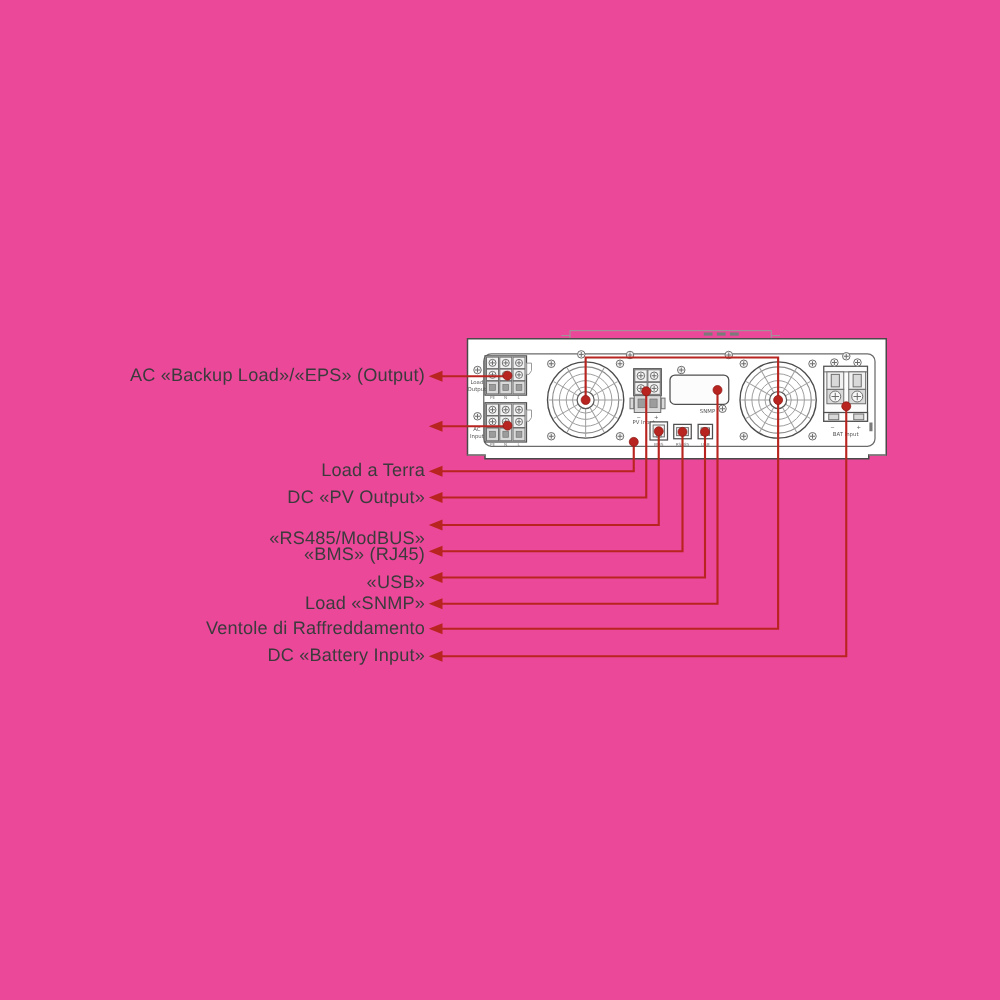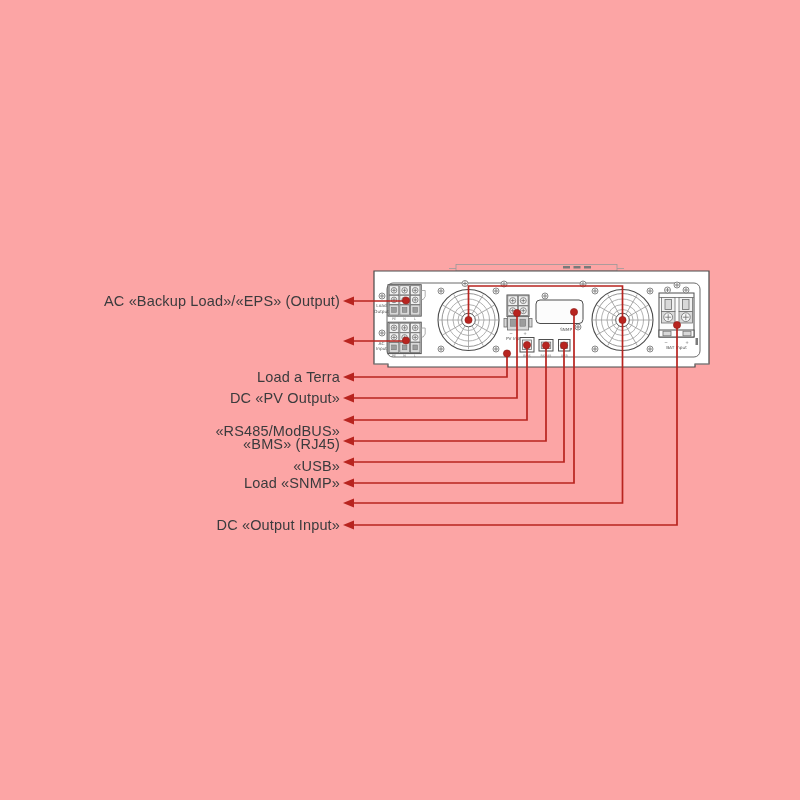--- a/index.html
+++ b/index.html
@@ -1,16 +1,16 @@
 <!DOCTYPE html>
 <html><head>
 <meta charset="utf-8">
 <style>
   html,body{margin:0;padding:0;background:#ffffff;}
-  .stage{position:relative;width:800px;height:800px;background:#fca5a5;overflow:hidden;
+  .stage{position:relative;width:800px;height:800px;background:#ec4899;overflow:hidden;
          font-family:"Liberation Sans",sans-serif;}
   .callout{position:absolute;right:460px;height:20px;line-height:20px;white-space:nowrap;
            font-size:14.5px;letter-spacing:.15px;color:#3b3b3d;text-align:right;}
   svg{position:absolute;left:0;top:0;}
   
   .case{fill:#ffffff;stroke:#4a4a4a;stroke-width:1.2;}
   .panel{fill:#ffffff;stroke:#6b6b6b;stroke-width:1;}
   .s1{stroke:#4d4d4d;fill:none;stroke-width:1.1;}
   .s2{stroke:#8a8a8a;fill:none;stroke-width:.9;}
   .s3{stroke:#9e9e9e;fill:none;stroke-width:.8;}
@@ -35,21 +35,22 @@
 
 <div class="stage">
 
   <div class="callout" style="top:291px">AC «Backup Load»/«EPS» (Output)</div>
   <div class="callout" style="top:367px">Load a Terra</div>
   <div class="callout" style="top:388px">DC «PV Output»</div>
   <div class="callout" style="top:434px">«BMS» (RJ45)</div>
   <div class="callout" style="top:421px">«RS485/ModBUS»</div>
   <div class="callout" style="top:456px">«USB»</div>
   <div class="callout" style="top:473px">Load «SNMP»</div>
-  <div class="callout" style="top:515px">DC «Output Input»</div>
+  <div class="callout" style="top:493px">Ventole di Raffreddamento</div>
+  <div class="callout" style="top:515px">DC «Battery Input»</div>
 
   <svg width="800" height="800" viewBox="0 0 800 800">
     <defs>
 
       <g id="screw">
         <circle r="3" class="scr"></circle>
         <line x1="-2" y1="0" x2="2" y2="0" class="scrx"></line>
         <line x1="0" y1="-2" x2="0" y2="2" class="scrx"></line>
       </g>
 

